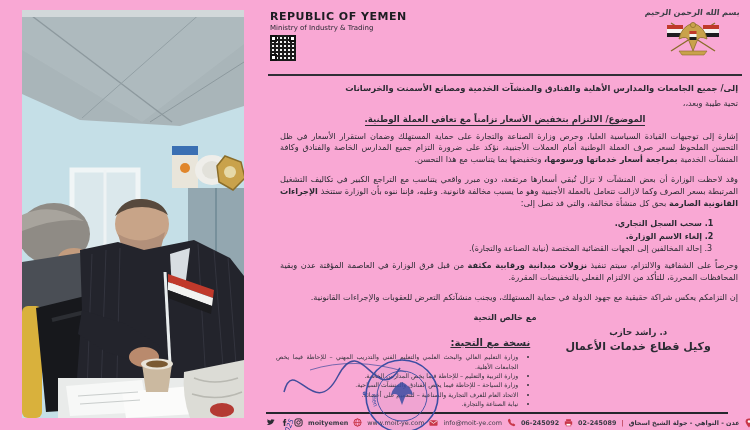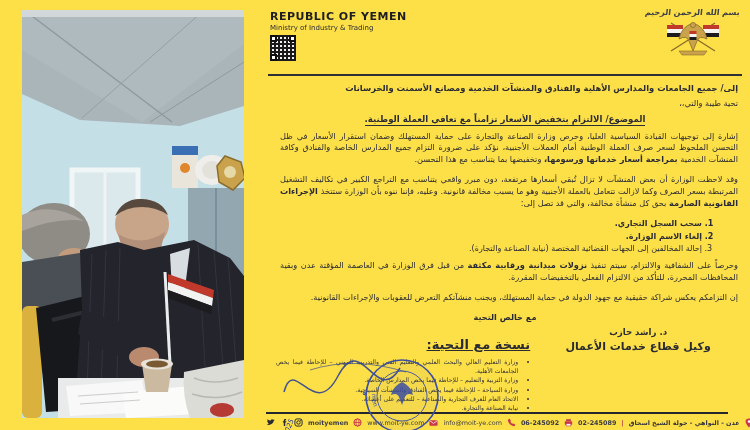--- a/index.html
+++ b/index.html
@@ -1,16 +1,16 @@
 <!DOCTYPE html>
 <html lang="ar"><head>
 <meta charset="utf-8">
 <style>
   html,body{margin:0;padding:0;background:#fff;}
-  #page{position:relative;width:750px;height:430px;background:#fde047;overflow:hidden;
+  #page{position:relative;width:750px;height:430px;background:#f9a8d4;overflow:hidden;
         font-family:"DejaVu Sans",sans-serif;color:#2b2b33;}
   
   #photo{position:absolute;left:22px;top:10px;width:222px;height:408px;background:#c2dde6;}
   
   #doc{position:absolute;left:262px;top:0;right:4px;bottom:0;direction:rtl;}
   .hdr{display:flex;flex-direction:row-reverse;justify-content:space-between;
        align-items:flex-start;padding:10px 6px 0 8px;height:62px;}
   .hdr-en{text-align:left;direction:ltr;width:170px;}
   .hdr-en .l1{font-size:11px;font-weight:bold;letter-spacing:.5px;color:#1d1d22;}
   .hdr-en .l2{font-size:7px;color:#2a2a33;margin-top:1px;}
@@ -40,21 +40,21 @@
   .emph{font-weight:bold;}
   ol.sanctions{margin:3px 22px 0 0;padding:0 14px 0 0;}
   ol.sanctions li{margin-top:1px;font-weight:bold;font-size:8px;}
   ol.sanctions li:last-child{font-weight:normal;}
   .closing{margin-top:5px;text-align:center;font-weight:bold;}
   .sig-cc{display:flex;margin-top:2px;position:relative;gap:8px;}
   .sig{width:44%;text-align:center;}
   .sig .name{font-weight:bold;font-size:8.6px;}
   .sig .title{font-weight:bold;font-size:11px;margin-top:1px;}
   .cc{width:56%;padding-left:4px;}
-  .cc .cc-head{font-size:13px;font-weight:bold;text-decoration:underline;margin:10px 0 2px;}
+  .cc .cc-head{font-size:10px;font-weight:bold;text-decoration:underline;margin:10px 0 2px;}
   .cc ul{margin:0;padding:0 12px 0 0;}
   .cc li{font-size:6.2px;line-height:1.5;color:#33333b;}
   #stamp{position:absolute;left:8px;top:22px;z-index:3;}
   
   .foot{position:absolute;left:4px;right:18px;bottom:3px;border-top:2.4px solid #26262e;
         padding-top:4px;display:flex;direction:ltr;align-items:center;gap:5px;
         font-size:6.4px;color:#3a3a45;white-space:nowrap;}
   .foot b{font-weight:bold;}
   .ic{display:inline-flex;width:9px;height:9px;align-items:center;justify-content:center;flex:0 0 auto;}
   .sep{color:#b5394a;font-weight:bold;}
@@ -175,21 +175,21 @@
           <path d="M16,34 h28 l-3,4 h-22 z" fill="#c9a24b" stroke="#8a6d2a" stroke-width="0.6"></path>
         </svg>
       </div>
 
     </div>
 
     <hr class="hrule">
 
     <div class="body">
       <div class="toline">إلى/ جميع الجامعات والمدارس الأهلية والفنادق والمنشآت الخدمية ومصانع الأسمنت والخرسانات</div>
-      <div class="greet">تحية طيبة والتي،،</div>
+      <div class="greet">تحية طيبة وبعد،،</div>
       <div class="subject"><span>الموضوع/ الالتزام بتخفيض الأسعار تزامناً مع تعافي العملة الوطنية.</span></div>
 
       <p class="para"><span>إشارة إلى توجيهات القيادة السياسية العليا، وحرص وزارة الصناعة والتجارة على حماية المستهلك وضمان استقرار الأسعار في ظل التحسن الملحوظ لسعر صرف العملة الوطنية أمام العملات الأجنبية، نؤكد على ضرورة التزام جميع المدارس الخاصة والفنادق وكافة المنشآت الخدمية </span><span class="emph">بمراجعة أسعار خدماتها ورسومها،</span><span> وتخفيضها بما يتناسب مع هذا التحسن.</span></p>
 
       <p class="para"><span>وقد لاحظت الوزارة أن بعض المنشآت لا تزال تُبقي أسعارها مرتفعة، دون مبرر واقعي يتناسب مع التراجع الكبير في تكاليف التشغيل المرتبطة بسعر الصرف وكما لازالت تتعامل بالعملة الأجنبية وهو ما يسبب مخالفة قانونية. وعليه، فإننا ننوه بأن الوزارة ستتخذ </span><span class="emph">الإجراءات القانونية الصارمة</span><span> بحق كل منشأة مخالفة، والتي قد تصل إلى:</span></p>
 
       <ol class="sanctions">
         <li>سحب السجل التجاري.</li>
         <li>إلغاء الاسم الوزارة.</li>
         <li>إحالة المخالفين إلى الجهات القضائية المختصة (نيابة الصناعة والتجارة).</li>

